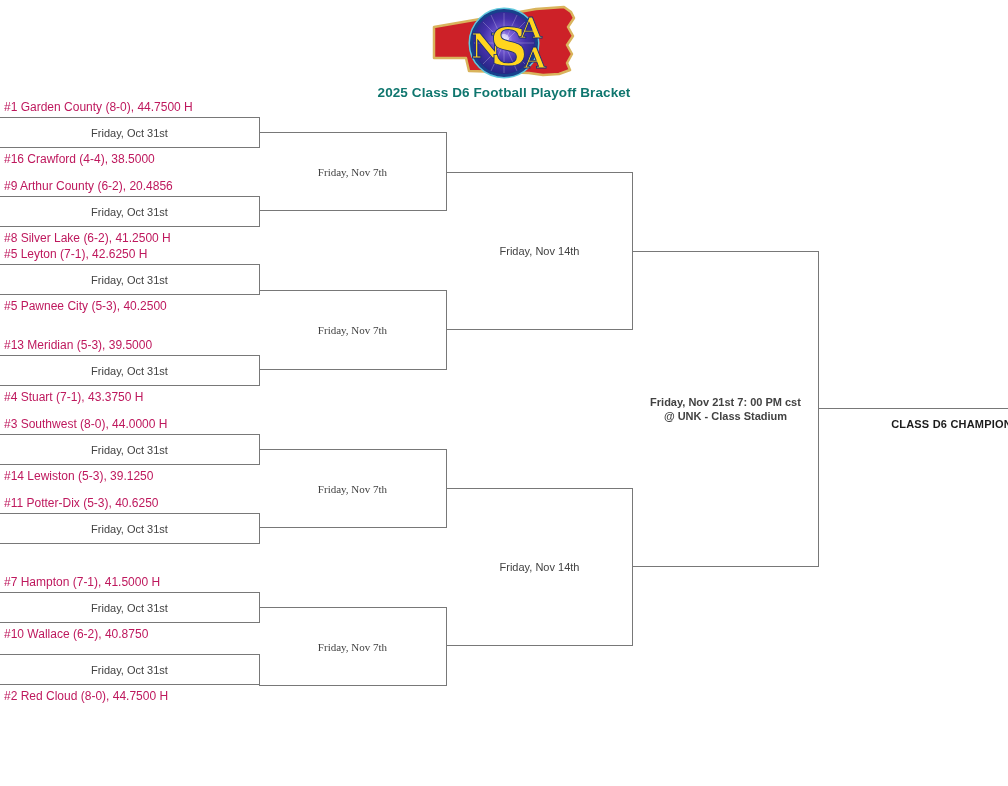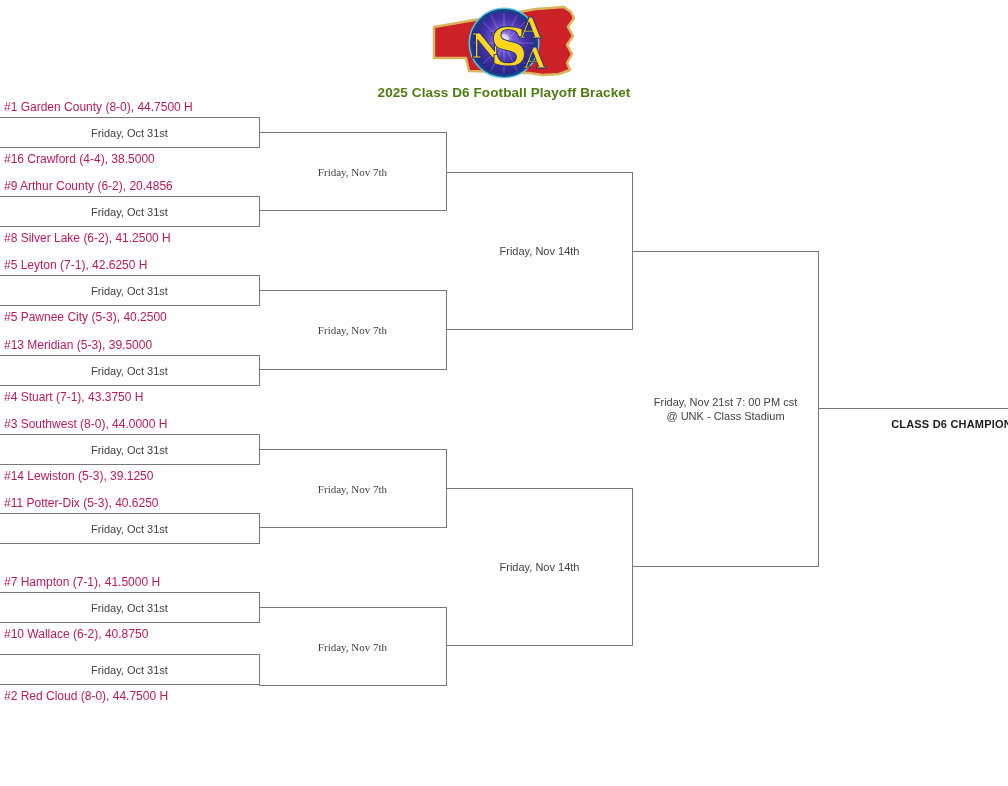--- a/index.html
+++ b/index.html
@@ -4,21 +4,21 @@
 <style>
   html,body { margin:0; padding:0; background:#ffffff; }
   .page {
     position:relative; width:1008px; height:786px; background:#ffffff;
     font-family:"Liberation Sans", sans-serif; color:#424242; overflow:hidden;
   }
   
   .logo { position:absolute; left:431px; top:5px; width:146px; height:74px; }
   .title {
     position:absolute; left:0; top:85px; width:1008px; text-align:center;
-    font-size:13.5px; font-weight:bold; color:#4d7c0f; letter-spacing:0.1px;
+    font-size:13.5px; font-weight:bold; color:#0f766e; letter-spacing:0.1px;
   }
   
   .r1 { position:absolute; left:0; width:260px; }
   .team {
     font-size:12px; color:#be185d; padding-left:4px; height:17px;
     display:flex; box-sizing:border-box; white-space:nowrap;
   }
   .team-top    { align-items:flex-end;  padding-bottom:3px; }
   .team-bottom { align-items:flex-start; padding-top:4px; }
   .gamebox {
@@ -38,21 +38,21 @@
     position:absolute; left:447px; width:186px; box-sizing:border-box;
     border:1.5px solid #787878; border-left:none;
     display:flex; align-items:center; justify-content:center;
   }
   
   .final-box {
     position:absolute; left:633px; top:251px; width:186px; height:316px; box-sizing:border-box;
     border:1.5px solid #787878; border-left:none;
     display:flex; flex-direction:column; align-items:center; justify-content:center;
   }
-  .final-box .date-label { text-align:center; line-height:14px; }
+  .final-box .date-label { text-align:center; line-height:14px;font-weight:bold; }
   .champ-line { position:absolute; left:819px; top:408px; width:189px; height:0; border-top:1.5px solid #787878; }
   .champ-label {
     position:absolute; left:857px; top:418px; width:189px; text-align:center;
     font-size:11px; font-weight:bold; color:#1b1b1b; letter-spacing:0.2px;
   }
 </style>
 </head>
 <body>
 
 <div class="page">
@@ -99,21 +99,21 @@
     </div>
     <div class="team team-bottom">#16 Crawford (4-4), 38.5000</div>
   </div>
   <div class="r1" style="top:179px">
     <div class="team team-top">#9 Arthur County (6-2), 20.4856</div>
     <div class="gamebox">
       <span class="date-label">Friday, Oct 31st</span>
     </div>
     <div class="team team-bottom">#8 Silver Lake (6-2), 41.2500 H</div>
   </div>
-  <div class="r1" style="top:258px">
+  <div class="r1" style="top:247px">
     <div class="team team-top">#5 Leyton (7-1), 42.6250 H</div>
     <div class="gamebox">
       <span class="date-label">Friday, Oct 31st</span>
     </div>
     <div class="team team-bottom">#5 Pawnee City (5-3), 40.2500</div>
   </div>
   <div class="r1" style="top:338px">
     <div class="team team-top">#13 Meridian (5-3), 39.5000</div>
     <div class="gamebox">
       <span class="date-label">Friday, Oct 31st</span>

